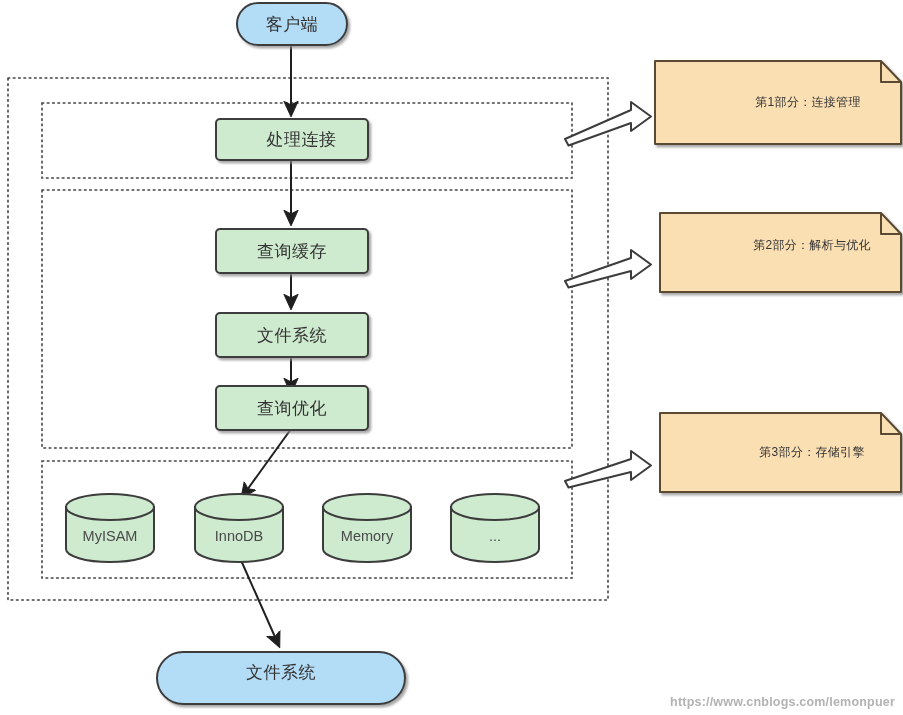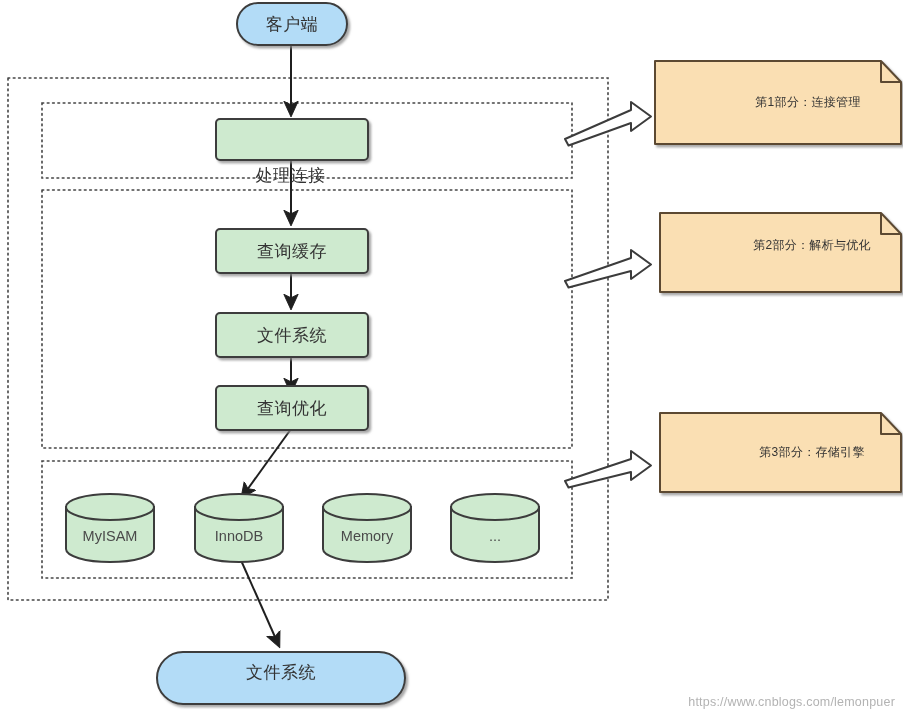--- a/index.html
+++ b/index.html
@@ -48,20 +48,21 @@
     color: #4a4a4a;
   }
   .watermark {
     position: absolute;
     right: 8px;
     bottom: 6px;
     font-size: 12.5px;
     color: #b3b3b3;
     font-family: "Liberation Sans", "DejaVu Sans", sans-serif;
     letter-spacing: 0.2px;
+    font-weight: bold;
   }
 </style>
 </head>
 <body>
 
 <svg id="canvas" viewBox="0 0 903 715" xmlns="http://www.w3.org/2000/svg">
   <defs>
     <marker id="solidArrow" viewBox="0 0 12 12" refX="9.2" refY="6" markerWidth="9" markerHeight="9" orient="auto-start-reverse">
       <path d="M 0 1.2 L 10.5 6 L 0 10.8 L 2.4 6 Z" fill="#1f1f1f" stroke="#1f1f1f" stroke-width="0.6" stroke-linejoin="round"></path>
     </marker>
@@ -145,21 +146,21 @@
     <path d="M 881 213 L 881 234 L 901 234" fill="none" stroke="#5c4a32" stroke-width="2" stroke-linejoin="round"></path>
   </g>
   <g filter="url(#boxShadow)">
     <path d="M 660 413 L 881 413 L 901 434 L 901 492 L 660 492 Z" fill="#fadfb3" stroke="#5c4a32" stroke-width="2" stroke-linejoin="round"></path>
     <path d="M 881 413 L 881 434 L 901 434" fill="none" stroke="#5c4a32" stroke-width="2" stroke-linejoin="round"></path>
   </g>
 </svg>
 
 <div class="node-label lbl-terminal" style="left:237px; top:3px; width:110px; height:42px;">客户端</div>
 
-<div class="node-label lbl-process" style="left:205px; top:119px; width:171px; height:41px;margin-top:36px;">处理连接</div>
+<div class="node-label lbl-process" style="left:216px; top:119px; width:171px; height:41px;">处理连接</div>
 
 <div class="node-label lbl-process" style="left:216px; top:229px; width:152px; height:44px;">查询缓存</div>
 
 <div class="node-label lbl-process" style="left:216px; top:313px; width:152px; height:44px;">文件系统</div>
 
 <div class="node-label lbl-process" style="left:216px; top:386px; width:152px; height:44px;">查询优化</div>
 
 <div class="node-label lbl-cyl" style="left:66px; top:523px; width:88px; height:26px;">MyISAM</div>
 
 <div class="node-label lbl-cyl" style="left:195px; top:523px; width:88px; height:26px;">InnoDB</div>

